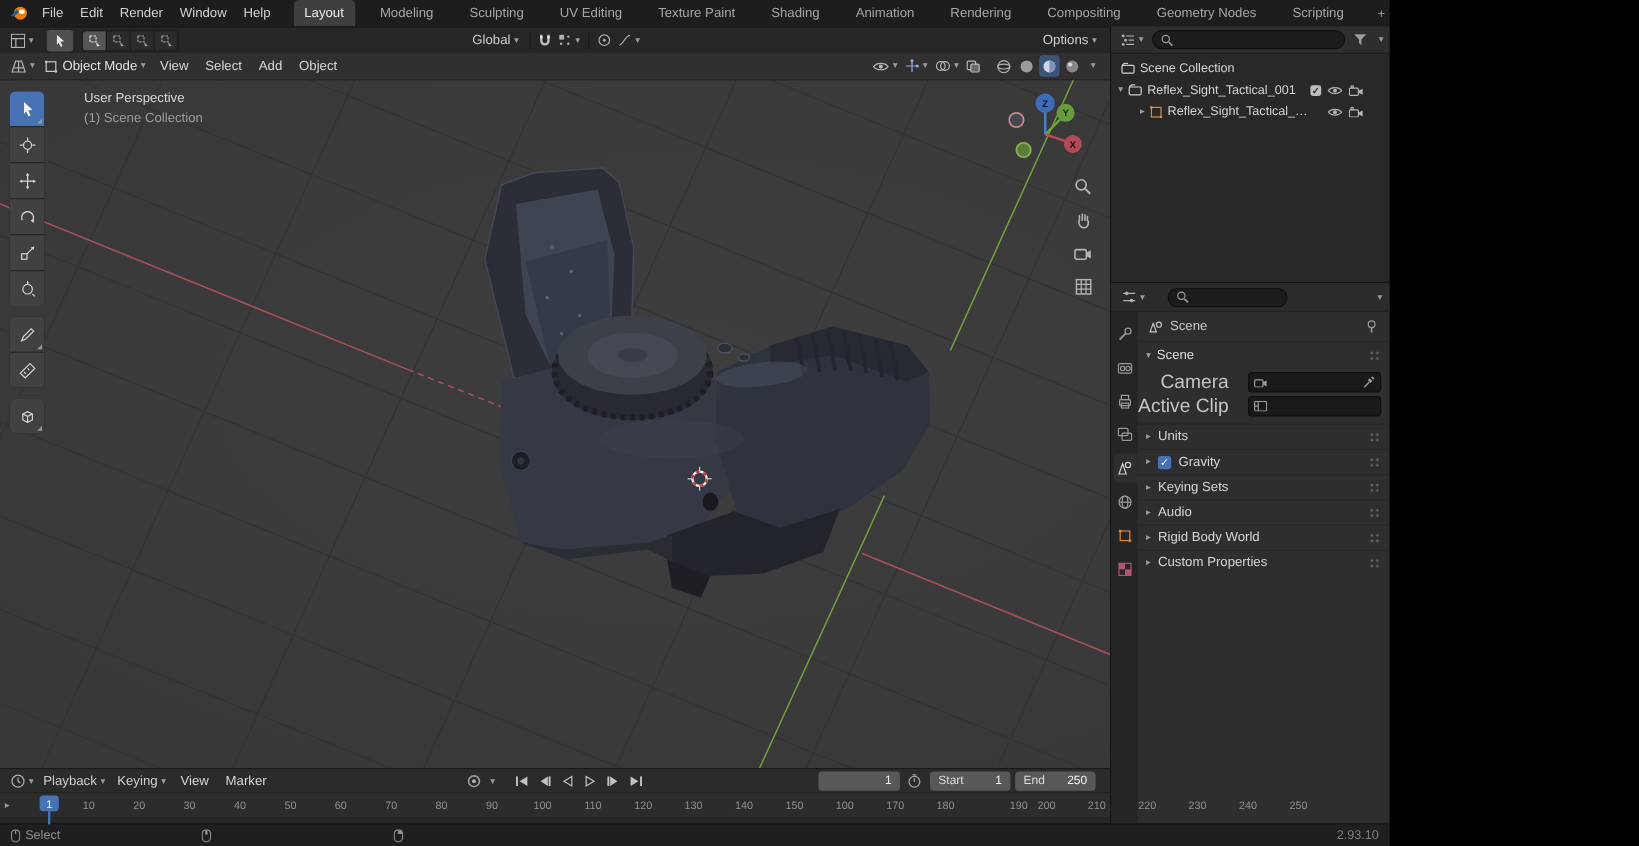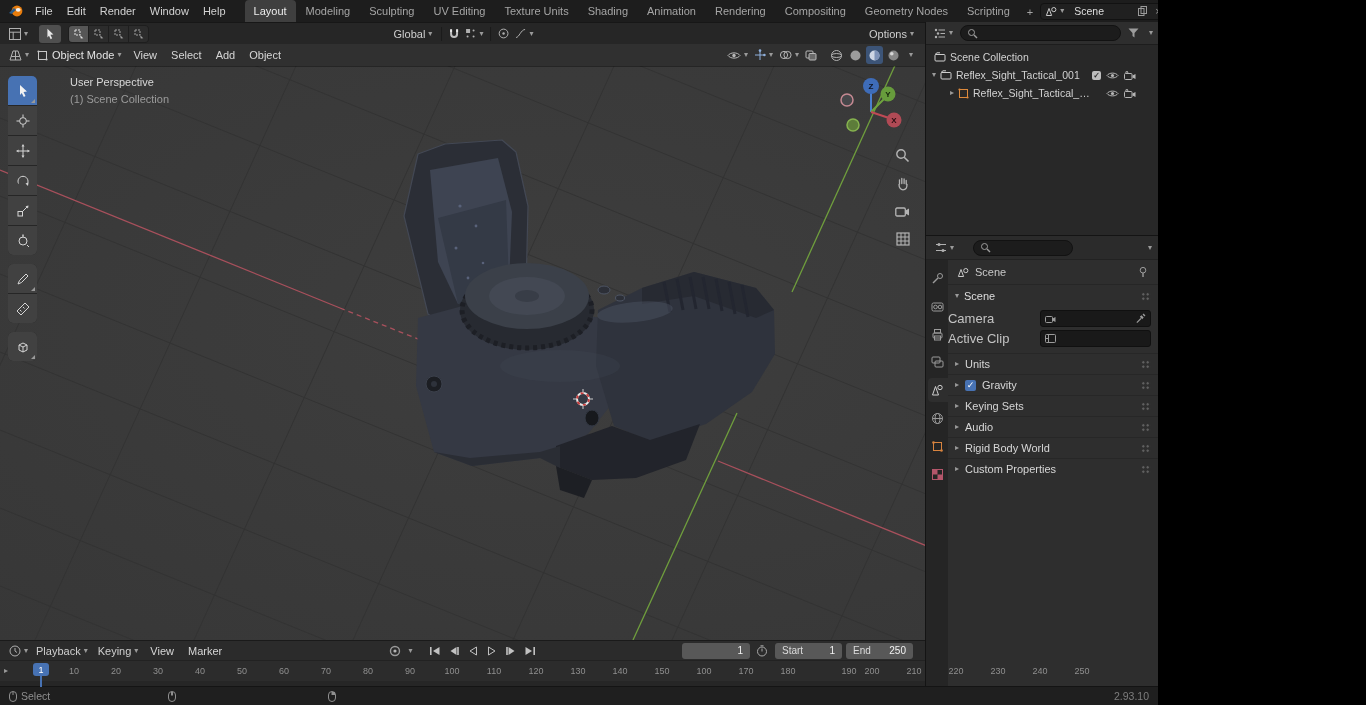--- a/index.html
+++ b/index.html
@@ -8,21 +8,21 @@
        font-family:"Liberation Sans",sans-serif;font-size:11px;color:#c8c8c8;cursor:default}
   svg{display:block}
   .chev{font-size:8px;color:#9a9a9a;margin-left:3px;line-height:1}
   .tri{font-size:8px;color:#9a9a9a;line-height:1}
   .vsep{width:1px;height:14px;background:#1c1c1c;margin:0 4px}
 
   
   .topbar{height:22px;display:flex;align-items:center;padding-left:5px;background:#1d1d1d}
   .menubar{display:flex;align-items:center}
   .mi{padding:0 7px;line-height:22px;color:#d2d2d2}
-  .tabs{display:flex;align-items:flex-end;height:22px;margin-left:12px;gap:1px}
+  .tabs{display:flex;align-items:flex-end;height:22px;margin-left:12px;gap:12px}
   .tab{padding:4px 9px 3px;border-radius:4px 4px 0 0;color:#a5a5a5;line-height:15px;white-space:nowrap}
   .tab.active{background:#3f3f3f;color:#ececec}
   .tab-add{padding:4px 7px;color:#a5a5a5}
   .tb-right{margin-left:auto;display:flex;gap:7px;align-items:center;padding-right:7px}
   .idw{display:flex;align-items:center;height:17px;background:#202020;border:1px solid #121212;border-radius:4px;overflow:hidden}
   .idw-seg{display:flex;align-items:center;height:100%;padding:0 4px}
   .idw-text{padding:0 6px;font-size:10.5px;color:#dedede;min-width:66px}
   .idw-btn{padding:0 4px;color:#9a9a9a;display:flex;align-items:center;height:100%}
 
   
@@ -101,21 +101,21 @@
   .pr-header{height:24px;background:#2b2b2b;display:flex;align-items:center;gap:4px;padding:0 6px;border-bottom:1px solid #222}
   .pr-body{flex:1;display:flex;min-height:0}
   .ptabs{width:22px;background:#252525;padding-top:6px;display:flex;flex-direction:column;gap:4px}
   .ptab{height:24px;display:flex;align-items:center;justify-content:center;margin-left:2px;border-radius:4px 0 0 4px}
   .ptab.active{background:#2e2e2e}
   .pcontent{flex:1;min-width:0}
   .crumb{height:25px;display:flex;align-items:center;gap:6px;padding:0 9px;border-bottom:1px solid #262626}
   .crumb .pin{margin-left:auto}
   .psec{height:22px;display:flex;align-items:center;gap:5px;padding:0 7px;color:#dedede}
   .prow{height:23px;display:flex;align-items:center}
-  .plabel{width:92px;flex:none;padding-right:16px;color:#c3c3c3;font-size:13px;white-space:nowrap}
+  .plabel{width:92px;flex:none;text-align:right;padding-right:16px;color:#c3c3c3;font-size:16px;white-space:nowrap}
   .pfield{flex:1;height:17px;background:#191919;border:1px solid #101010;border-radius:3px;margin-right:7px;display:flex;align-items:center;gap:4px;padding:0 4px}
   .pfield .sp{flex:1}
   .ppanel{height:21px;display:flex;align-items:center;gap:6px;padding:0 7px;border-top:1px solid #272727;color:#d6d6d6}
   .grip{margin-left:auto;width:10px;height:9px;background-image:radial-gradient(#646464 1px,transparent 1.3px);background-size:4.5px 4.5px}
   .gcheck{width:11px;height:11px;background:#4772b3;border-radius:2px;color:#fff;font-size:9px;line-height:11px;text-align:center}
   .pad6{padding-bottom:6px}
 </style>
 </head>
 <body>
 
@@ -134,21 +134,21 @@
       <span class="mi">Edit</span>
       <span class="mi">Render</span>
       <span class="mi">Window</span>
       <span class="mi">Help</span>
     </div>
     <div class="tabs">
       <div class="tab active">Layout</div>
       <div class="tab">Modeling</div>
       <div class="tab">Sculpting</div>
       <div class="tab">UV Editing</div>
-      <div class="tab">Texture Units</div>
+      <div class="tab">Texture Paint</div>
       <div class="tab">Shading</div>
       <div class="tab">Animation</div>
       <div class="tab">Rendering</div>
       <div class="tab">Compositing</div>
       <div class="tab">Geometry Nodes</div>
       <div class="tab">Scripting</div>
       <div class="tab-add">+</div>
     </div>
     <div class="tb-right">
       <div class="idw">

